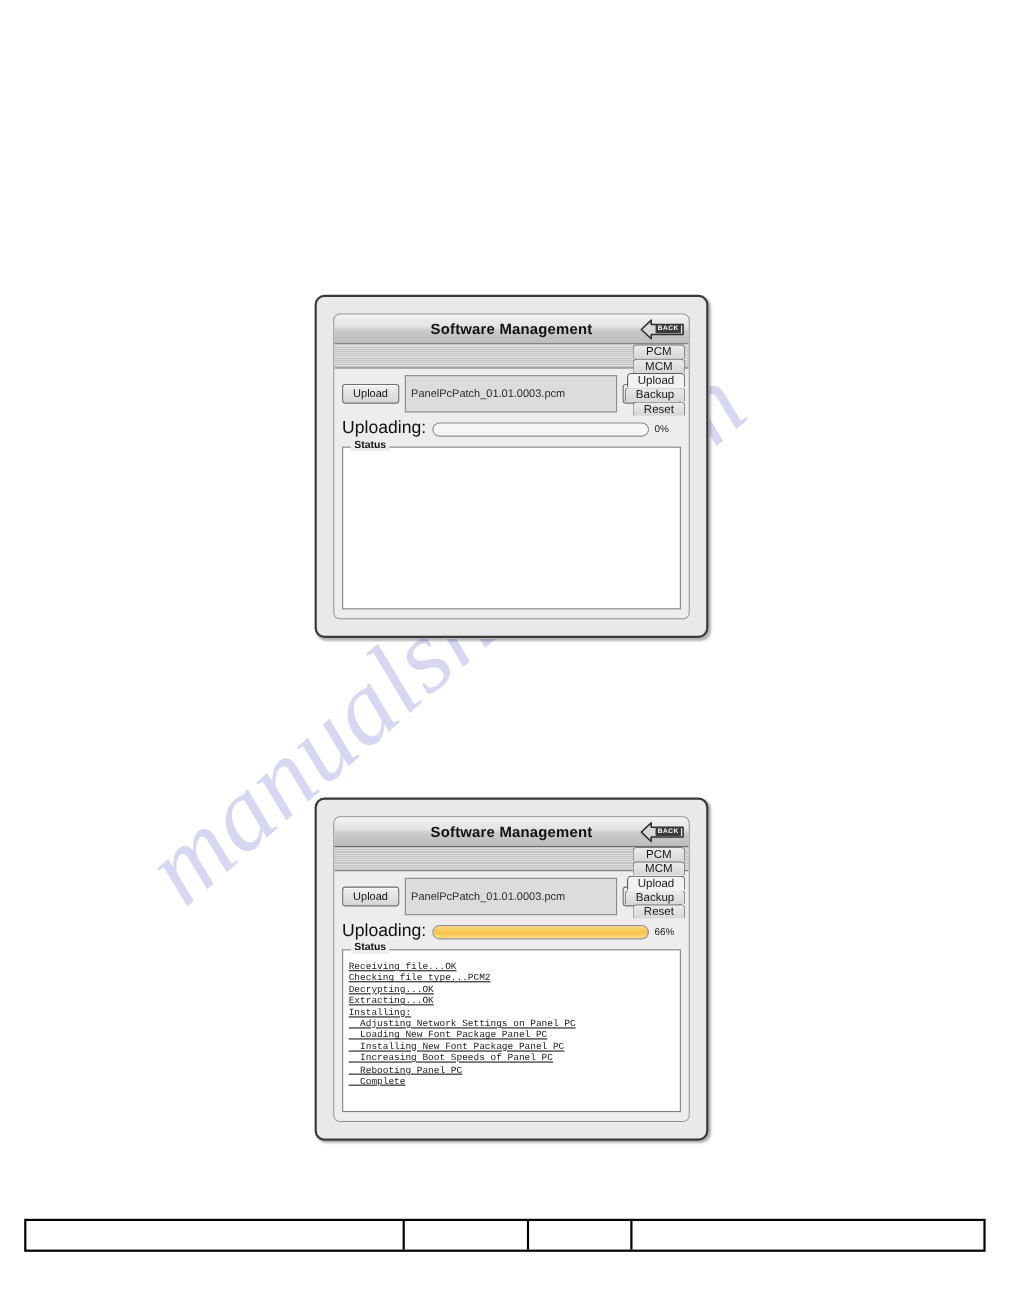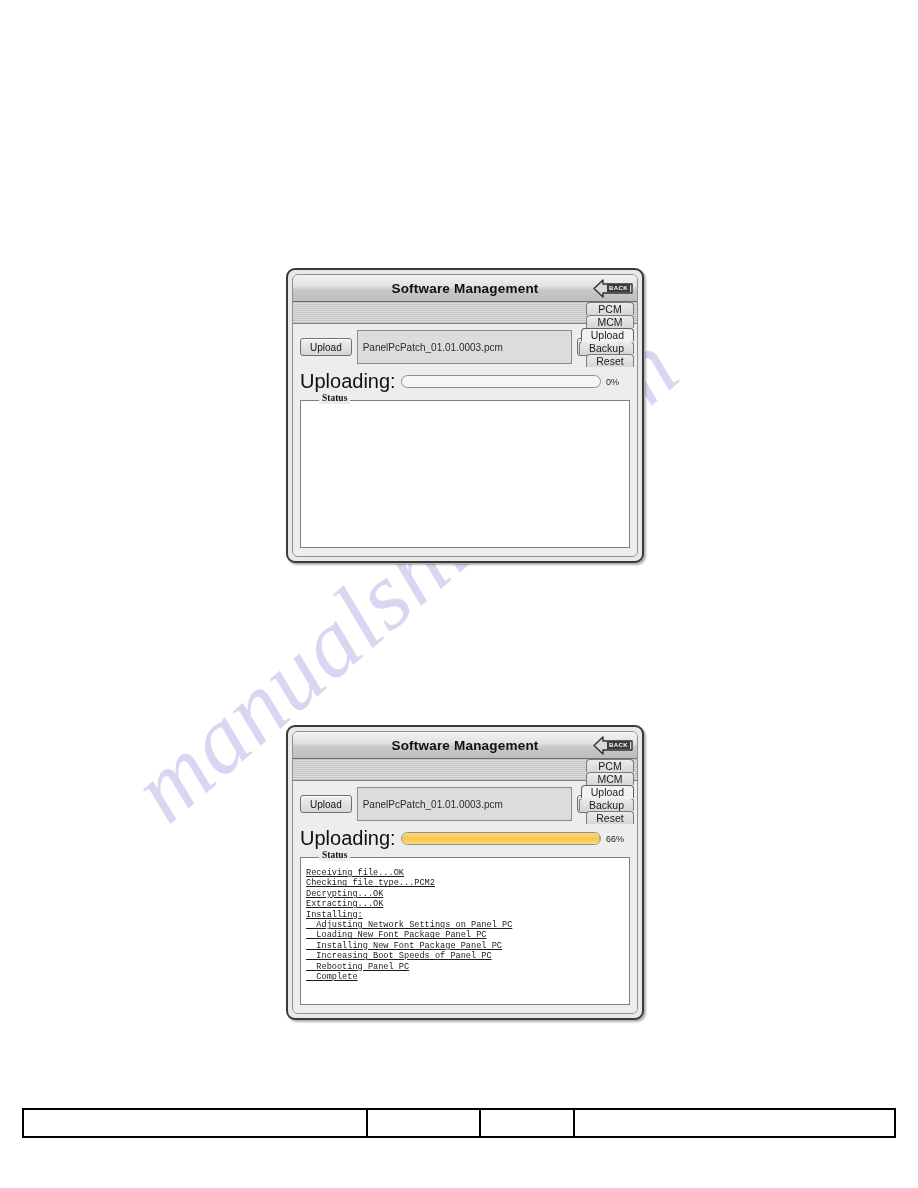--- a/index.html
+++ b/index.html
@@ -34,21 +34,21 @@
   
   .dialog{
     position:absolute;
     z-index:3;
     width:358px;
     background:#e9e9e9;
     border:2px solid #3a3a3a;
     border-radius:9px;
     box-shadow:1px 1px 0 #b6b6b6, 2px 2px 2px rgba(0,0,0,.30);
     box-sizing:border-box;
-    padding:4px;
+    padding:15px;
   }
   .dlg-inner{
     border:1px solid #8f8f8f;
     border-radius:6px;
     background:#ececec;
     overflow:hidden;
   }
 
   
   .titlebar{
@@ -150,21 +150,21 @@
     overflow:hidden;white-space:nowrap;
   }
 
   
   .prog-row{
     display:flex;align-items:center;
     margin-top:6px;
     gap:5px;
   }
   .prog-label{
-    font-size:20px;color:#111;
+    font-size:16px;color:#111;
     font-family:"Liberation Sans", sans-serif;
     white-space:nowrap;
   }
   .prog-track{
     flex:1;
     height:13px;
     border:1px solid #8d8d8d;
     border-radius:7px;
     background:#f6f6f6;
     overflow:hidden;
@@ -187,26 +187,25 @@
   .status-box{
     margin-top:7px;
     position:relative;
     border:1px solid #7f7f7f;
     background:#ffffff;
     box-sizing:border-box;
     padding:10px 5px 5px 5px;
   }
   .status-legend{
     position:absolute;
-    top:-7px;left:18px;
+    top:-7px;left:7px;
     background:#ededed;
     padding:0 3px;
     font-size:9.5px;font-weight:bold;color:#111;
     line-height:1;
-    font-family:Liberation Serif, serif;
   }
   .status-lines{
     font-family:"Liberation Mono", monospace;
     font-size:8.6px;
     line-height:10.4px;
     color:#1c1c1c;
     white-space:pre;
     text-decoration:underline;
   }
   .status-lines div{white-space:pre;}

